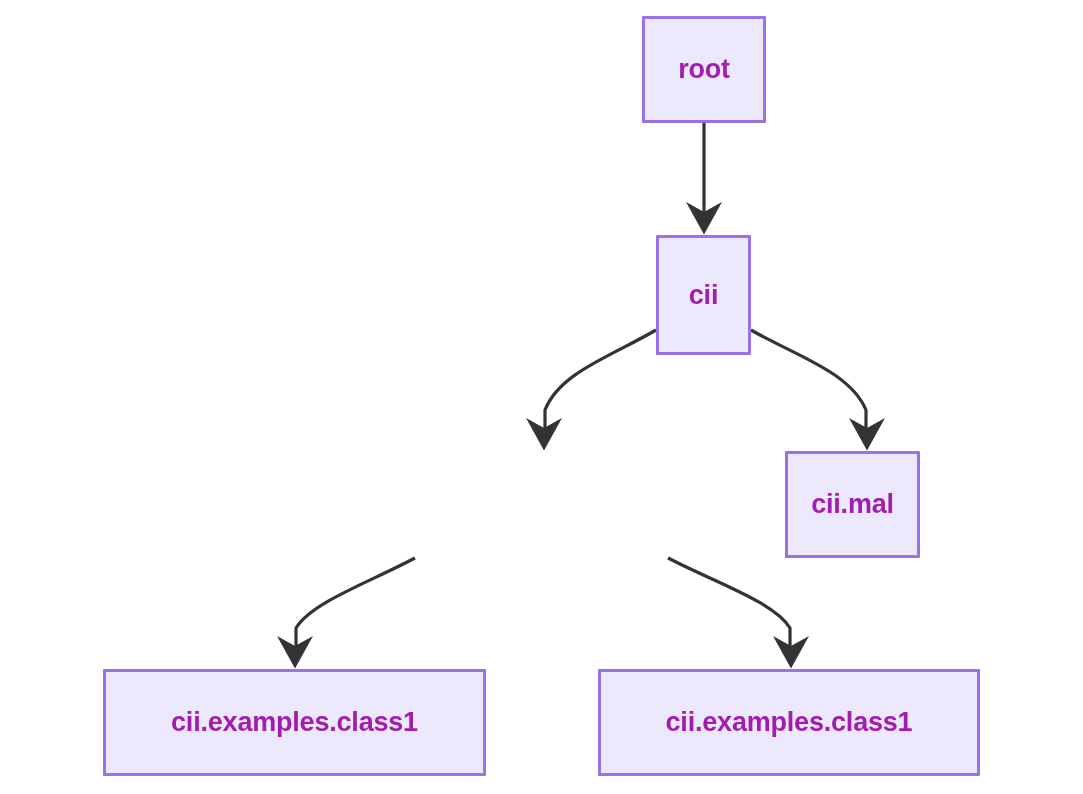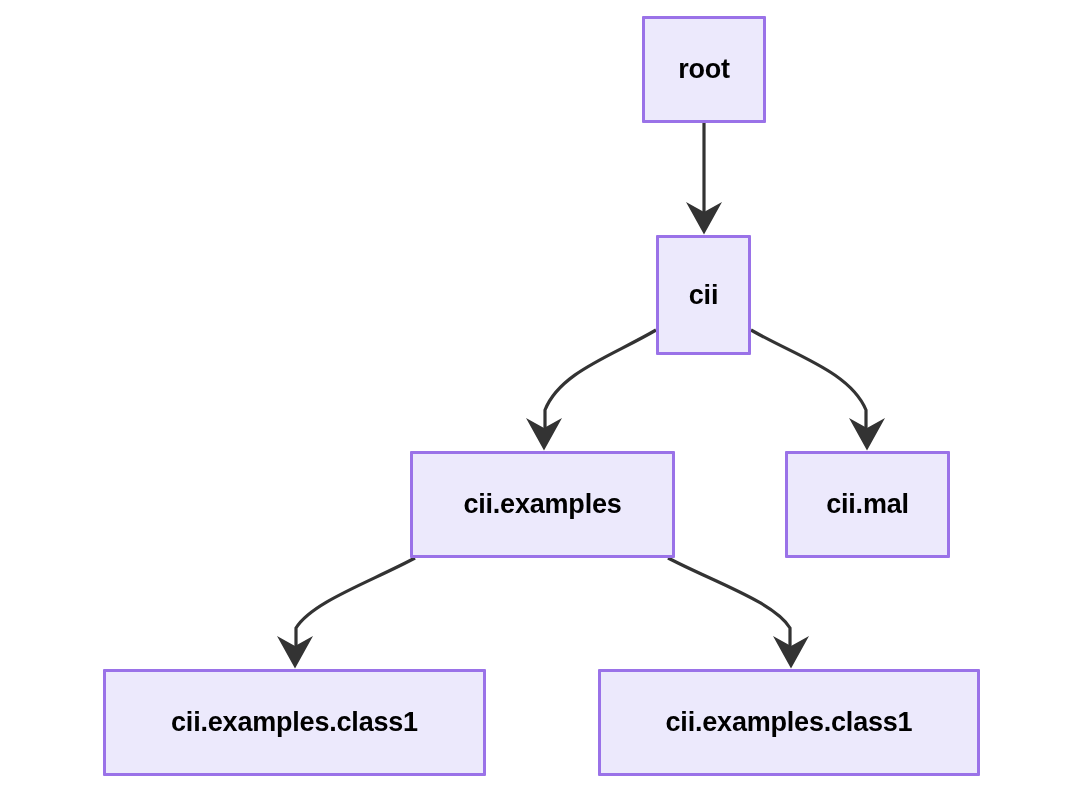--- a/index.html
+++ b/index.html
@@ -28,21 +28,21 @@
   }
   .node {
     position: absolute;
     box-sizing: border-box;
     display: flex;
     align-items: center;
     justify-content: center;
     background: #ece9fc;
     border: 3px solid #9a72e8;
     border-radius: 1px;
-    color: #000000;
+    color: #a21caf;
     font-family: "Liberation Sans", sans-serif;
     font-weight: bold;
     font-size: 27px;
     line-height: 1;
     letter-spacing: -0.2px;
     white-space: nowrap;
     user-select: none;
   }
   .node-label {
     display: block;
@@ -94,25 +94,22 @@
   </svg>
 
   <div class="node" style="left:642px; top:16px; width:124px; height:107px;">
     <span class="node-label">root</span>
   </div>
 
   <div class="node" style="left:656px; top:235px; width:95px; height:120px;">
     <span class="node-label">cii</span>
   </div>
 
-  <div class="node" style="left:410px; top:451px; width:265px; height:107px;">
-    <span class="node-label">cii.examples</span>
-  </div>
 
-  <div class="node" style="left:785px; top:451px; width:165px; height:107px;">
+  <div class="node" style="left:785px; top:451px; width:135px; height:107px;">
     <span class="node-label">cii.mal</span>
   </div>
 
   <div class="node" style="left:103px; top:669px; width:383px; height:107px;">
     <span class="node-label">cii.examples.class1</span>
   </div>
 
   <div class="node" style="left:598px; top:669px; width:382px; height:107px;">
     <span class="node-label">cii.examples.class1</span>
   </div>

